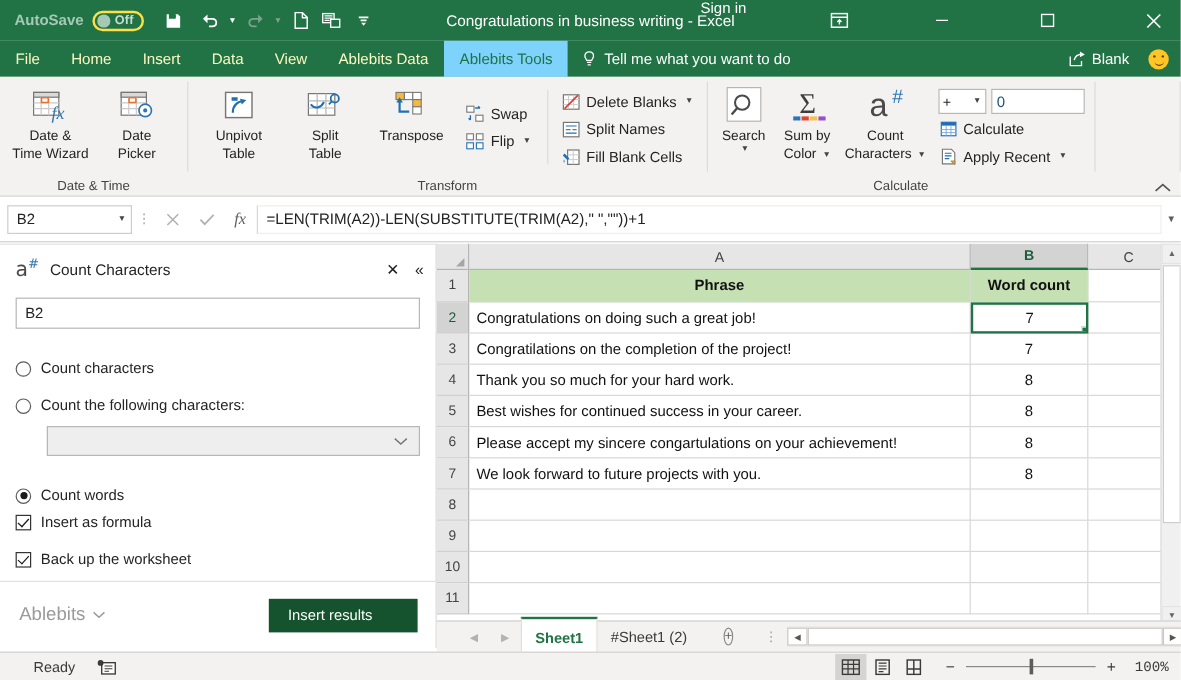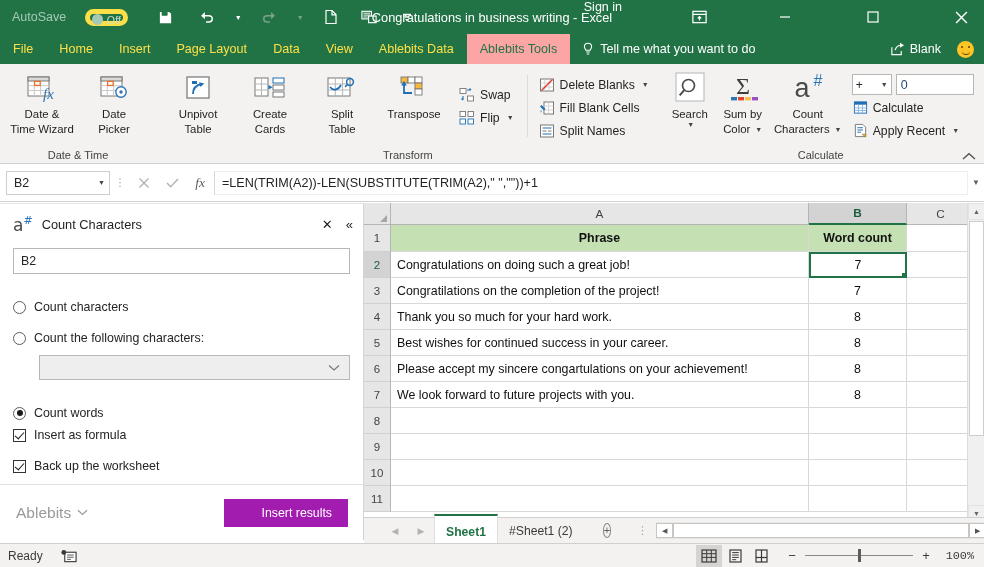--- a/index.html
+++ b/index.html
@@ -10,25 +10,25 @@
     background: #fff;
     -webkit-font-smoothing: antialiased;
   }
   #app { position: relative; width: 984px; height: 567px; background: #fff; }
 
   
   .titlebar {
     position: absolute; top: 0; left: 0; width: 984px; height: 34px;
     background: #217346; display: flex; align-items: center;
   }
-  .qat { display: flex; align-items: center; gap: 12px; padding-left: 12px; }
+  .qat { display: flex; align-items: center; gap: 0; padding-left: 12px; font-weight: bold; }
   .autosave-label { color: #a6c9b5; font-size: 12.5px; margin-right: 7px; }
   .autosave-toggle {
-    width: 43px; height: 17px; border: 5px solid #fde047; border-radius: 9px;
-    display: flex; padding: 0 2px; position: relative;
+    width: 43px; height: 17px; border: 2px solid #fde047; border-radius: 9px;
+    display: flex; align-items: center; padding: 0 2px; position: relative;
   }
   .autosave-knob { width: 11px; height: 11px; border-radius: 50%; background: #a6c9b5; }
   .autosave-off { color: #c6ddd0; font-size: 10.5px; margin-left: 4px; letter-spacing: .2px; }
   .qat-btn {
     width: 26px; height: 28px; display: flex; align-items: center; justify-content: center;
     color: #ffffff;
   }
   .qat-btn.dim { color: #7ba38c; }
   .qat-caret { width: 12px; height: 28px; display:flex; align-items:center; justify-content:center; color:#ffffff; font-size:7px;}
   .qat-caret.dim { color:#7ba38c; }
@@ -43,23 +43,23 @@
   .ribbon-display { width: 42px; height: 34px; display: flex; align-items: center; justify-content: center; }
   .wbtn { width: 46px; height: 34px; display: flex; align-items: center; justify-content: center; color: #fff; }
 
   
   .tabstrip {
     position: absolute; top: 34px; left: 0; width: 984px; height: 30px;
     background: #217346; display: flex; align-items: stretch;
   }
   .tab {
     display: flex; align-items: center; padding: 0 13px;
-    color: #fde047; font-size: 12.6px; height: 30px; white-space: nowrap;
-  }
-  .tab.active { background: #fca5a5; color: #217346; }
+    color: #fef9c3; font-size: 12.6px; height: 30px; white-space: nowrap;
+  }
+  .tab.active { background: #7dd3fc; color: #217346; }
   .tellme {
     display: flex; align-items: center; gap: 6px;
     color: #ffffff; font-size: 12.6px; padding-left: 12px;
   }
   .tb-right { margin-left: auto; display: flex; align-items: center; gap: 0; padding-right: 10px; }
   .share { display: flex; align-items: center; gap: 5px; color: #fff; font-size: 12.5px; padding: 0 10px; }
   .smiley {
     width: 17px; height: 17px; border-radius: 50%; background: #ffc425;
     margin-left: 6px; position: relative;
   }
@@ -173,22 +173,22 @@
     content: ""; position: absolute; left: 3.4px; top: 0.5px; width: 4px; height: 8px;
     border: solid #1b1a19; border-width: 0 1.6px 1.6px 0; transform: rotate(42deg);
   }
   .pane-footer {
     position: absolute; left: 0; bottom: 0; width: 364px; height: 56px;
     border-top: 1px solid #e3e1df; display: flex; align-items: center; padding: 0 16px;
   }
   .ablebits-brand { font-size: 15.5px; color: #9a9a9a; display: flex; align-items: center; gap: 6px; }
   .ablebits-brand .cv { font-size: 9px; }
   .insert-btn {
-    margin-left: auto; background: #a21caf; color: #fff; font-size: 12.3px;
-    padding: 7px 16px; min-width: 124px; text-align: right;
+    margin-left: auto; background: #14532d; color: #fff; font-size: 12.3px;
+    padding: 7px 16px; min-width: 124px; text-align: left;
   }
 
   
   .gridwrap {
     position: absolute; top: 203px; left: 364px; width: 620px; height: 337px;
     background: #fff; overflow: hidden;
   }
   .colhdr {
     position: absolute; top: 0; left: 0; height: 22px; display: flex;
     font-size: 11.8px; color: #444;
@@ -275,21 +275,21 @@
     width: 17px; height: 15px; background: #fff; border: 1px solid #c8c6c4;
     display: flex; align-items: center; justify-content: center; color: #555; font-size: 7px;
   }
   .hs-thumb { height: 15px; background: #fff; border: 1px solid #c8c6c4; width: 296px; }
 
   
   .statusbar {
     position: absolute; top: 543px; left: 0; width: 984px; height: 24px;
     background: #f3f2f1; border-top: 1px solid #d2d0ce; display: flex; align-items: center;
   }
-  .sb-ready { font-size: 12px; color: #3b3a39; padding-left: 8px; }
+  .sb-ready { font-size: 12px; color: #3b3a39; padding-left: 28px; }
   .sb-rec { margin-left: 18px; color: #3b3a39; }
   .sb-right { margin-left: auto; display: flex; align-items: center; padding-right: 10px; gap: 0; }
   .view-btn {
     width: 26px; height: 22px; display: flex; align-items: center; justify-content: center;
     color: #3b3a39;
   }
   .view-btn.active { background: #d6d4d2; }
   .zoom-wrap { display: flex; align-items: center; gap: 7px; margin-left: 12px; }
   .zoom-minus, .zoom-plus { color: #3b3a39; font-size: 13px; width: 12px; text-align: center; }
   .zoom-track { width: 108px; height: 1px; background: #8a8886; position: relative; }
@@ -377,21 +377,20 @@
             <path stroke="#fff" stroke-width="1.3" d="M1 1l10 10M11 1L1 11"></path>
           </svg>
       </span>
     </div>
   </div>
 
   <div class="tabstrip">
     <div class="tab">File</div>
     <div class="tab">Home</div>
     <div class="tab">Insert</div>
-    <div class="tab">Page Layout</div>
     <div class="tab">Data</div>
     <div class="tab">View</div>
     <div class="tab">Ablebits Data</div>
     <div class="tab active">Ablebits Tools</div>
     <div class="tellme">
       <span>
         <svg width="12" height="15" viewBox="0 0 12 15">
             <path fill="none" stroke="#fff" stroke-width="1.1" d="M6 1.2c2.2 0 3.6 1.6 3.6 3.5 0 1.6-1.2 2.4-1.5 3.6H3.9C3.6 7.1 2.4 6.3 2.4 4.7 2.4 2.8 3.8 1.2 6 1.2z"></path>
             <path stroke="#fff" stroke-width="1.1" d="M4.2 10h3.6M4.7 12h2.6"></path>
           </svg>
@@ -455,34 +454,20 @@
           <span class="ico">
             <svg width="32" height="30" viewBox="0 0 32 30">
               <rect x="5" y="3" width="22" height="21" fill="#fff" stroke="#767676" stroke-width="1.2"></rect>
               <path fill="#1f6fb4" d="M10 7h5v3h-5z"></path>
               <path fill="none" stroke="#1f6fb4" stroke-width="1.8" d="M11 20c0-5 3-9 9-10"></path>
               <path fill="#1f6fb4" d="M17 8.2l5.3 1.2-3.8 3.6z"></path>
             </svg>
           </span>
           <span class="lbl">Unpivot</span>
           <span class="lbl">Table</span>
-        </div>
-        <div class="bigbtn">
-          <span class="ico">
-            <svg width="34" height="30" viewBox="0 0 34 30">
-              <rect x="2" y="4" width="13" height="18" fill="#fff" stroke="#767676" stroke-width="1"></rect>
-              <path stroke="#b5b5b5" stroke-width="1" d="M8.5 4v18M2 10h13M2 16h13"></path>
-              <rect x="20" y="4" width="11" height="5" fill="#fff" stroke="#1f6fb4" stroke-width="1"></rect>
-              <rect x="20" y="11" width="11" height="5" fill="#fff" stroke="#767676" stroke-width="1"></rect>
-              <rect x="20" y="18" width="11" height="5" fill="#fff" stroke="#767676" stroke-width="1"></rect>
-              <path fill="#1f6fb4" d="M15.5 11l4 2.2-4 2.2z"></path>
-            </svg>
-          </span>
-          <span class="lbl">Create</span>
-          <span class="lbl">Cards</span>
         </div>
         <div class="bigbtn">
           <span class="ico">
             <svg width="34" height="30" viewBox="0 0 34 30">
               <rect x="3" y="4" width="22" height="18" fill="#fff" stroke="#767676" stroke-width="1"></rect>
               <path stroke="#b5b5b5" stroke-width="1" d="M10.3 4v18M17.6 4v18M3 10h22M3 16h22"></path>
               <path fill="none" stroke="#1f6fb4" stroke-width="1.7" d="M5 13c4 5 9 2 11-2"></path>
               <circle cx="25" cy="8" r="3.4" fill="none" stroke="#1f6fb4" stroke-width="1.5"></circle>
               <path stroke="#1f6fb4" stroke-width="1.5" d="M22.5 10.5l-2.4 2.4"></path>
             </svg>
@@ -540,37 +525,37 @@
                 <path stroke="#c9c9c9" stroke-width=".8" d="M5.8 2v12M10.1 2v12M1.5 6h13M1.5 10h13"></path>
                 <path stroke="#e03a2f" stroke-width="1.4" d="M2.5 13.5L13.5 2.5"></path>
               </svg>
             </span>
             <span class="lbl">Delete Blanks</span>
             <span class="caret-sm">▼</span>
           </div>
           <div class="smallbtn">
             <span>
               <svg width="16" height="16" viewBox="0 0 16 16">
+                <rect x="1.5" y="2" width="13" height="12" fill="#fff" stroke="#767676" stroke-width="1"></rect>
+                <path stroke="#1f6fb4" stroke-width="1" d="M3.5 5h9M3.5 11h9"></path>
+                <path stroke="#767676" stroke-width="1" d="M3.5 8h4M9 8h3.5"></path>
+              </svg>
+            </span>
+            <span class="lbl">Split Names</span>
+          </div>
+          <div class="smallbtn">
+            <span>
+              <svg width="16" height="16" viewBox="0 0 16 16">
                 <rect x="5" y="2" width="9.5" height="12" fill="#fff" stroke="#767676" stroke-width="1"></rect>
                 <path stroke="#c9c9c9" stroke-width=".8" d="M9.7 2v12M5 6h9.5M5 10h9.5"></path>
                 <path fill="#1f6fb4" d="M1 6.5l4 4 1.5-1.5-4-4z"></path>
                 <path fill="#8ab5de" d="M1.2 11.5c0 1.2 1.8 1.2 1.8 0 0-.7-.9-1.8-.9-1.8S1.2 10.8 1.2 11.5z"></path>
               </svg>
             </span>
             <span class="lbl">Fill Blank Cells</span>
-          </div>
-          <div class="smallbtn">
-            <span>
-              <svg width="16" height="16" viewBox="0 0 16 16">
-                <rect x="1.5" y="2" width="13" height="12" fill="#fff" stroke="#767676" stroke-width="1"></rect>
-                <path stroke="#1f6fb4" stroke-width="1" d="M3.5 5h9M3.5 11h9"></path>
-                <path stroke="#767676" stroke-width="1" d="M3.5 8h4M9 8h3.5"></path>
-              </svg>
-            </span>
-            <span class="lbl">Split Names</span>
           </div>
         </div>
       </div>
       <div class="rgroup-label">Transform</div>
     </div>
     <div class="rgroup-sep"></div>
 
     <div class="rgroup">
       <div class="rgroup-body">
         <div class="bigbtn" style="width:48px">

